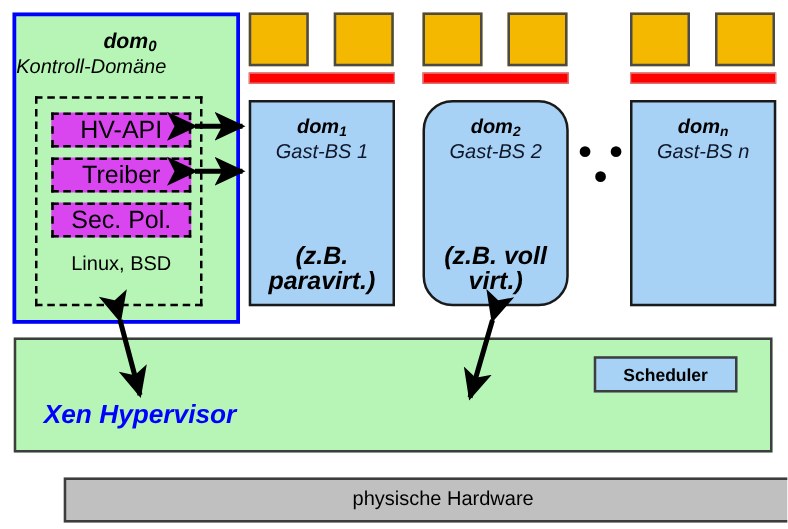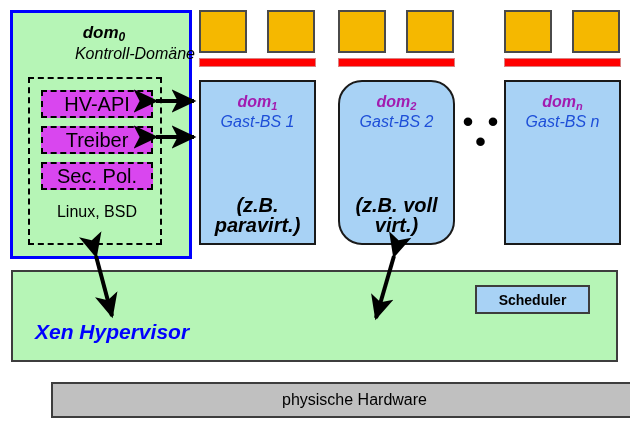--- a/index.html
+++ b/index.html
@@ -35,21 +35,21 @@
     line-height: 20px;
   }
   #dom0-title sub {
     font-size: 12px;
     vertical-align: baseline;
     position: relative;
     top: 3px;
   }
   #dom0-subtitle {
     left: 0; top: 31px; width: 182px;
-    text-align: right;
+    text-align: left;
     font-style: italic;
     font-weight: normal;
     font-size: 16px;
     color: #000000;
     line-height: 20px;
   }
   #dom0-os-dashed {
     left: 15px; top: 64px; width: 134px; height: 168px;
     border: 2px dashed #000000;
     background: transparent;
@@ -80,31 +80,31 @@
     border: 2px solid #1a1a1a;
   }
   #guest-1 { left: 199px; }
   #guest-2 { left: 338px; border-radius: 24px; }
   #guest-n { left: 504px; }
 
   .guest-title {
     position: absolute; left: 0; top: 10px; width: 100%;
     text-align: center;
     font-style: italic; font-weight: bold;
-    font-size: 16px; color: #a21caf; line-height: 19px;
+    font-size: 16px; color: #000000; line-height: 19px;
   }
   .guest-title sub {
     font-size: 11px; vertical-align: baseline;
     position: relative; top: 3px;
   }
   .guest-sub {
     position: absolute; left: 0; top: 30px; width: 100%;
     text-align: center;
     font-style: italic; font-weight: normal;
-    font-size: 16px; color: #1d4ed8; line-height: 19px;
+    font-size: 16px; color: #0f172a; line-height: 19px;
   }
   .guest-note {
     position: absolute; left: 0; bottom: 8px; width: 100%;
     text-align: center;
     font-style: italic; font-weight: bold;
     font-size: 20px; color: #000000; line-height: 20px;
   }
 
   
   .app-square {

